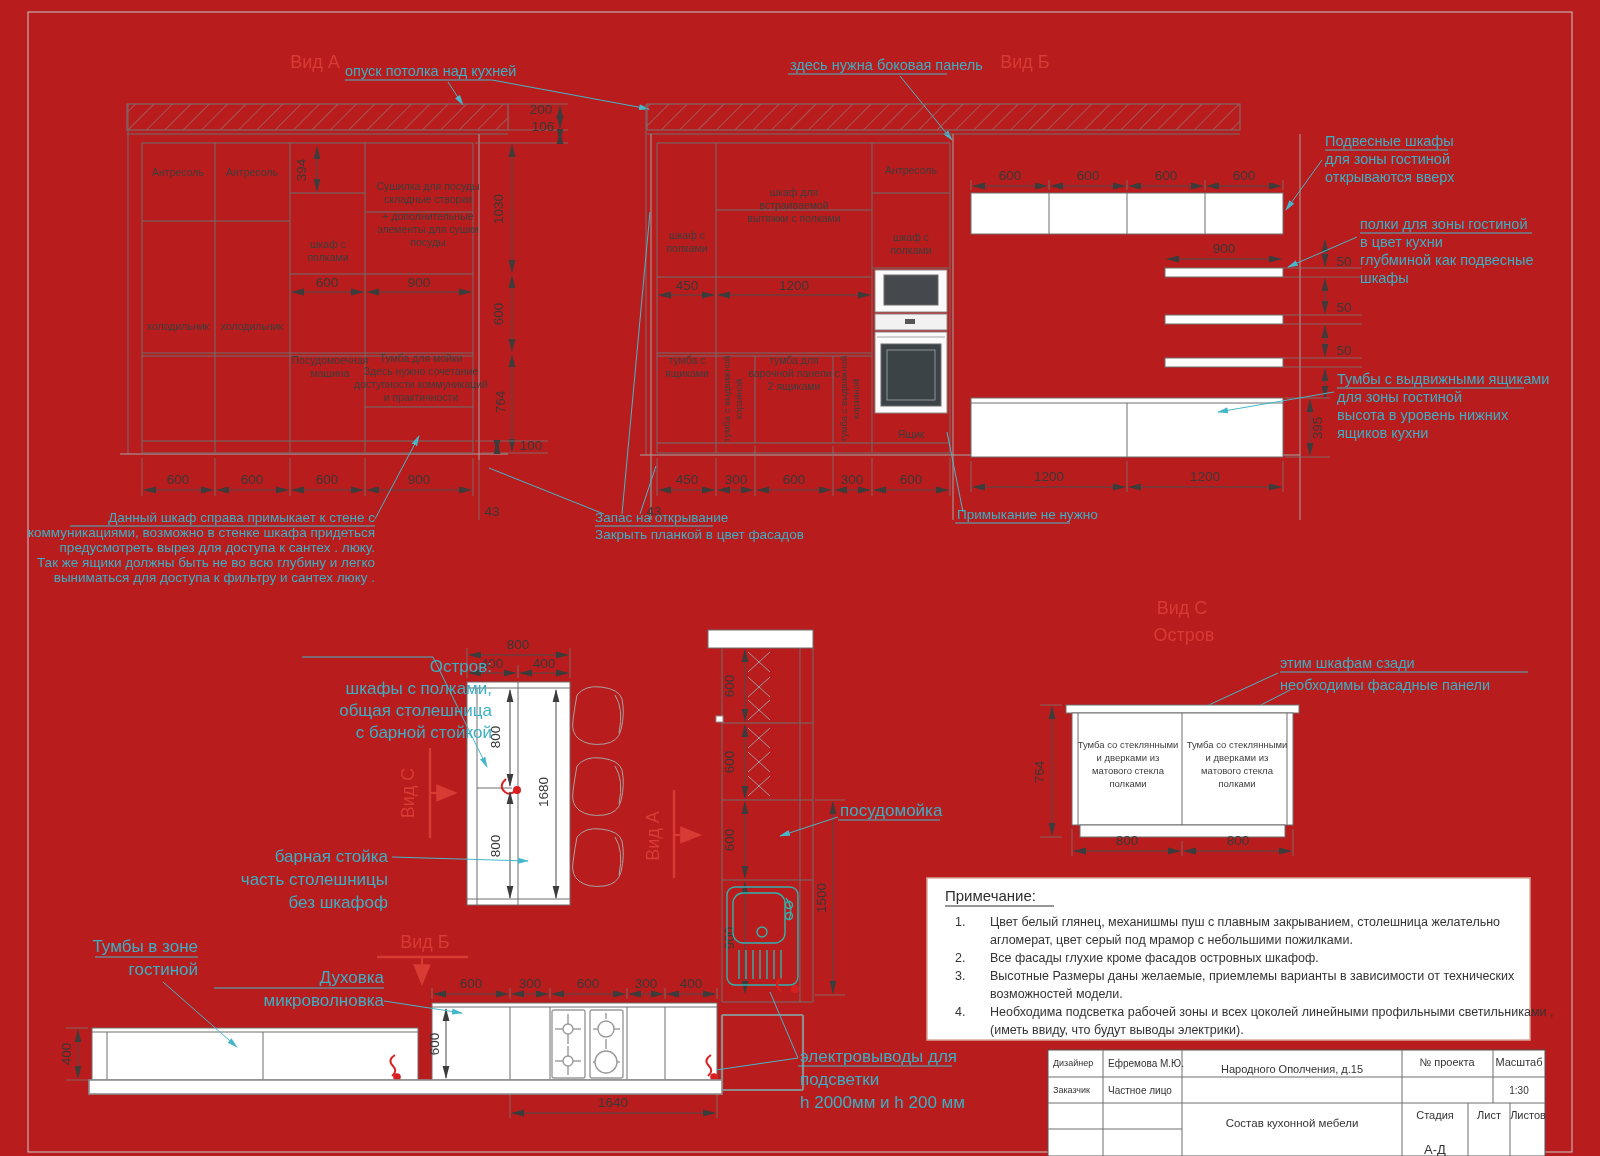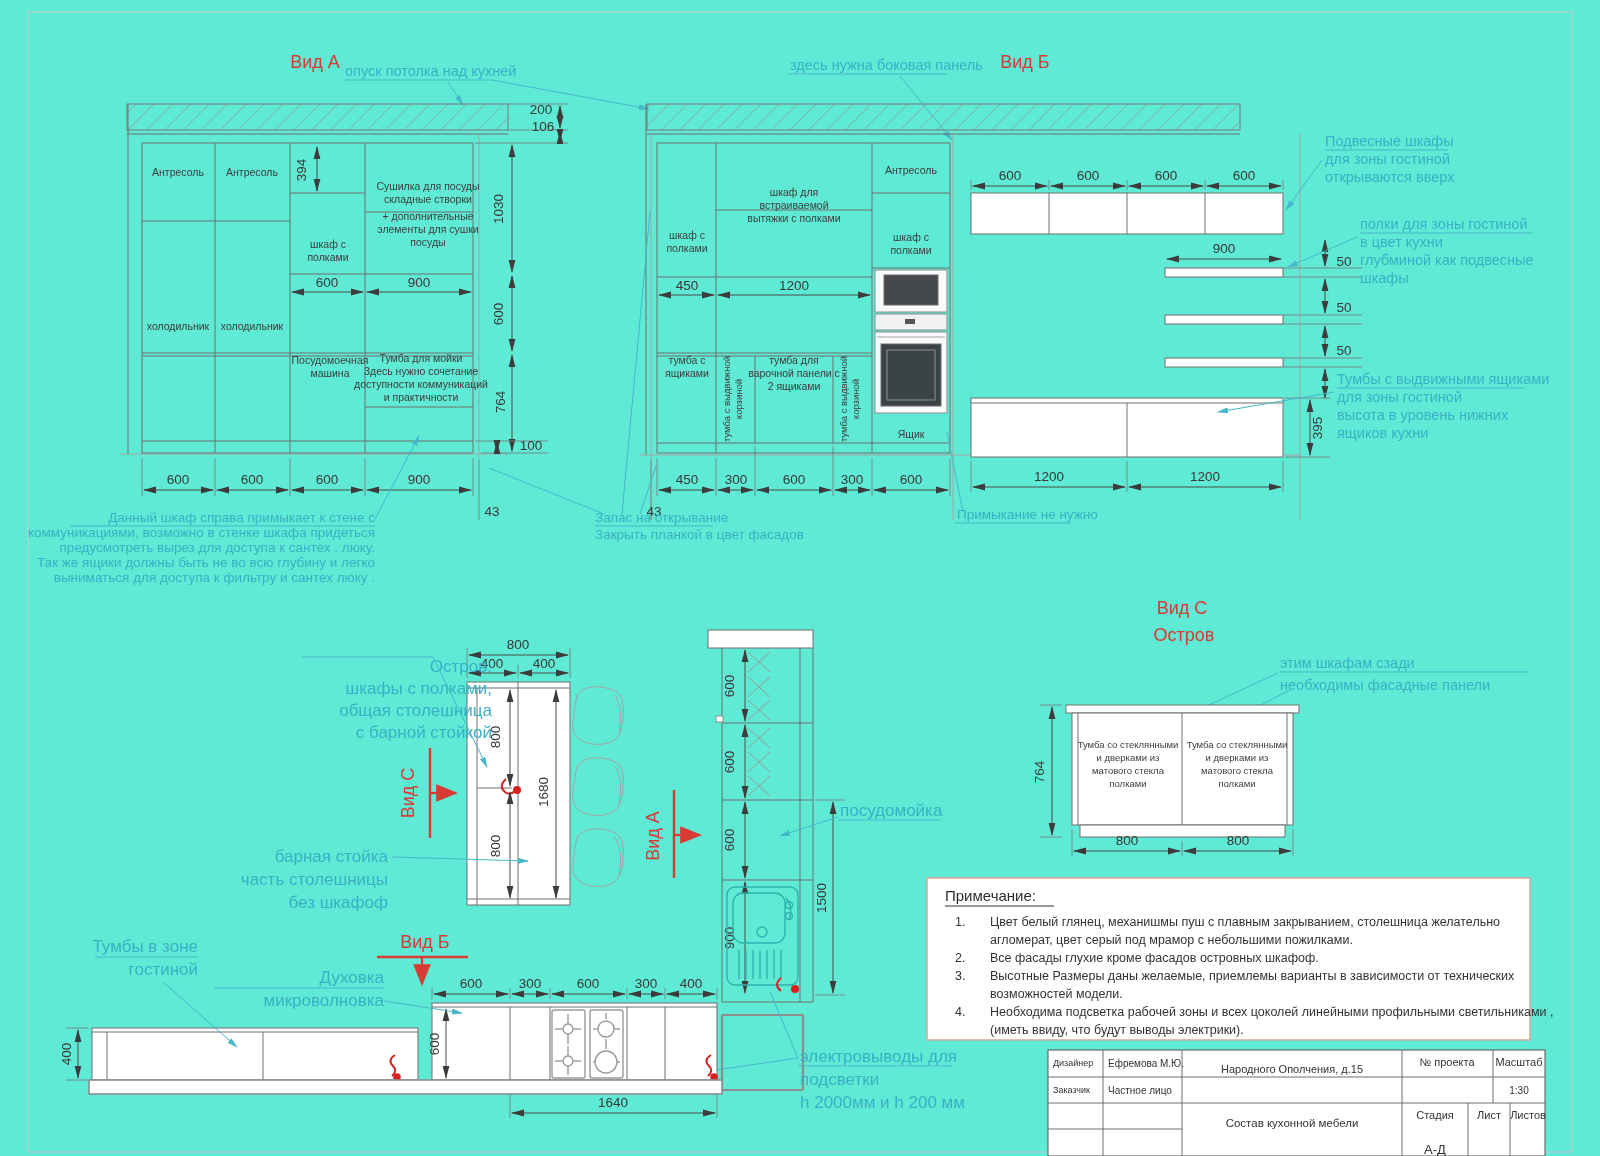--- a/index.html
+++ b/index.html
@@ -1,16 +1,16 @@
 <!DOCTYPE html>
 <html><head>
 <meta charset="utf-8">
 <style>
   html,body{margin:0;padding:0;background:#ffffff;}
-  .sheet{position:relative;width:1600px;height:1156px;background:#5eead4;overflow:hidden;
+  .sheet{position:relative;width:1600px;height:1156px;background:#b91c1c;overflow:hidden;
          font-family:"Liberation Sans",sans-serif;}
   svg text{font-family:"Liberation Sans",sans-serif;}
   .ln   {stroke:#6f6f6f;stroke-width:1;fill:none;}
   .lt   {stroke:#a5a5a5;stroke-width:1;fill:none;}
   .thk  {stroke:#8d8d8d;stroke-width:2.2;fill:none;}
   .dimln{stroke:#4a4a4a;stroke-width:1;fill:none;marker-start:url(#as);marker-end:url(#ae);}
   .ext  {stroke:#7a7a7a;stroke-width:.8;}
   .cy   {stroke:#46b7ca;stroke-width:1;fill:none;}
   .cyar {stroke:#46b7ca;stroke-width:1;fill:none;marker-end:url(#ce);}
   .rd   {stroke:#d83a34;stroke-width:2.4;fill:none;}

